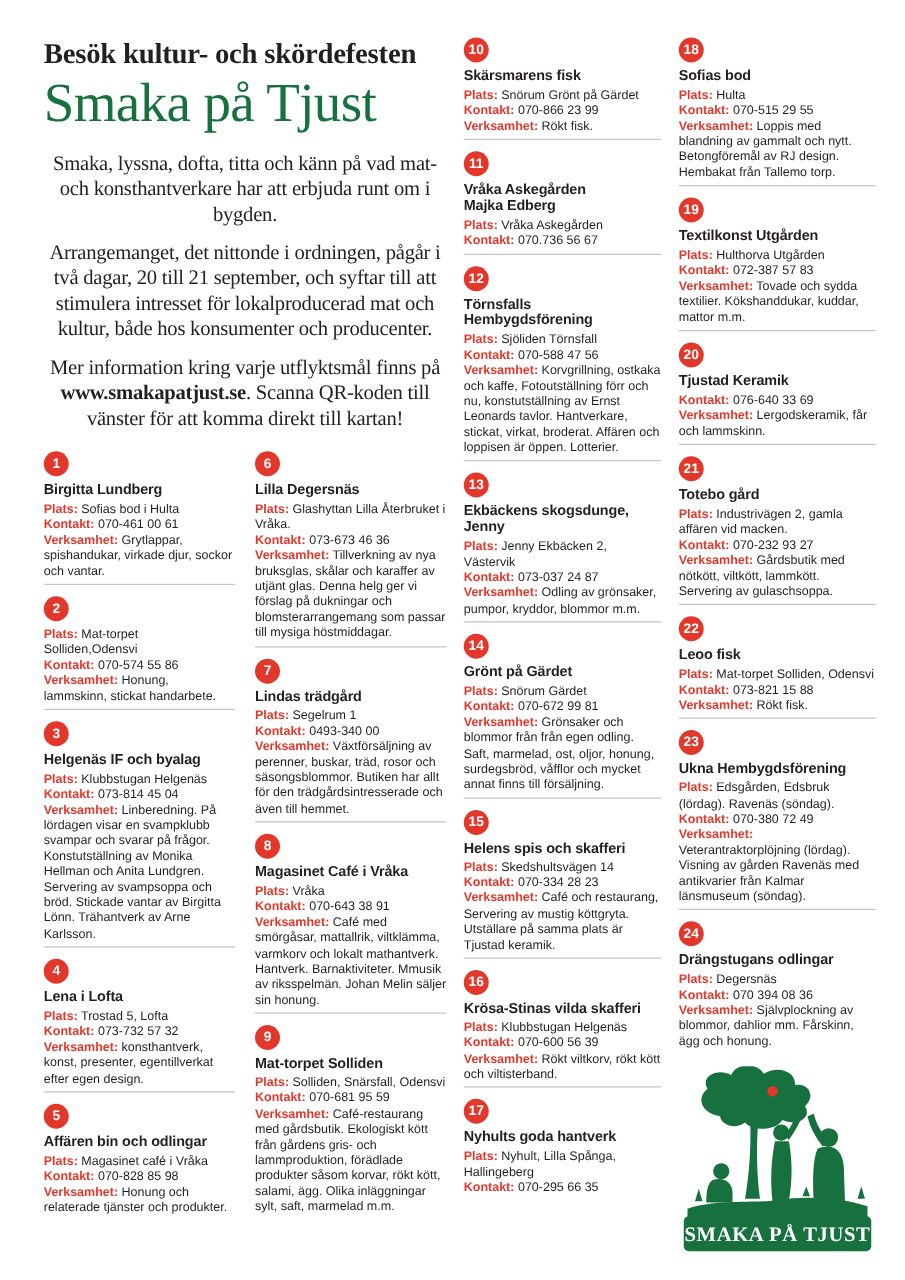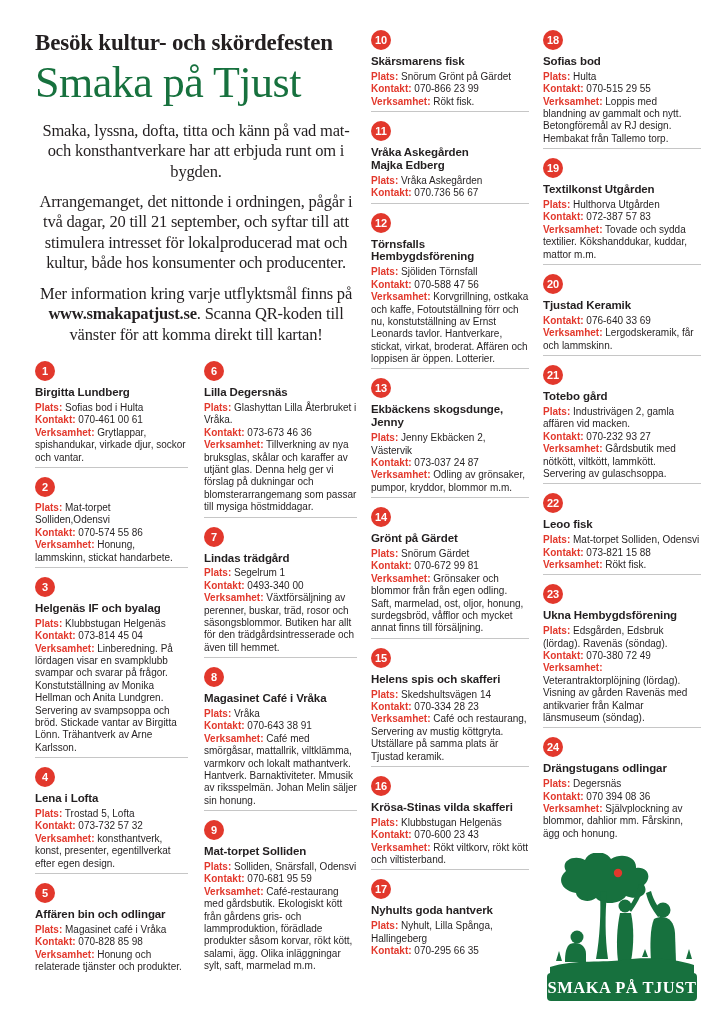--- a/index.html
+++ b/index.html
@@ -180,21 +180,21 @@
     <div class="etitle">Helens spis och skafferi</div>
     <div class="eline"><span class="lbl">Plats:</span><span> Skedshultsvägen 14</span></div>
     <div class="eline"><span class="lbl">Kontakt:</span><span> 070-334 28 23</span></div>
     <div class="eline"><span class="lbl">Verksamhet:</span><span> Café och restaurang, Servering av mustig köttgryta. Utställare på samma plats är Tjustad keramik.</span></div>
   </div>
 
   <div class="entry">
     <div class="badge">16</div>
     <div class="etitle">Krösa-Stinas vilda skafferi</div>
     <div class="eline"><span class="lbl">Plats:</span><span> Klubbstugan Helgenäs</span></div>
-    <div class="eline"><span class="lbl">Kontakt:</span><span> 070-600 23 43</span></div>
+    <div class="eline"><span class="lbl">Kontakt:</span><span> 070-600 56 39</span></div>
     <div class="eline"><span class="lbl">Verksamhet:</span><span> Rökt viltkorv, rökt kött och viltisterband.</span></div>
   </div>
 
   <div class="entry">
     <div class="badge">17</div>
     <div class="etitle">Nyhults goda hantverk</div>
     <div class="eline"><span class="lbl">Plats:</span><span> Nyhult, Lilla Spånga, Hallingeberg</span></div>
     <div class="eline"><span class="lbl">Kontakt:</span><span> 070-295 66 35</span></div>
 
   </div>

